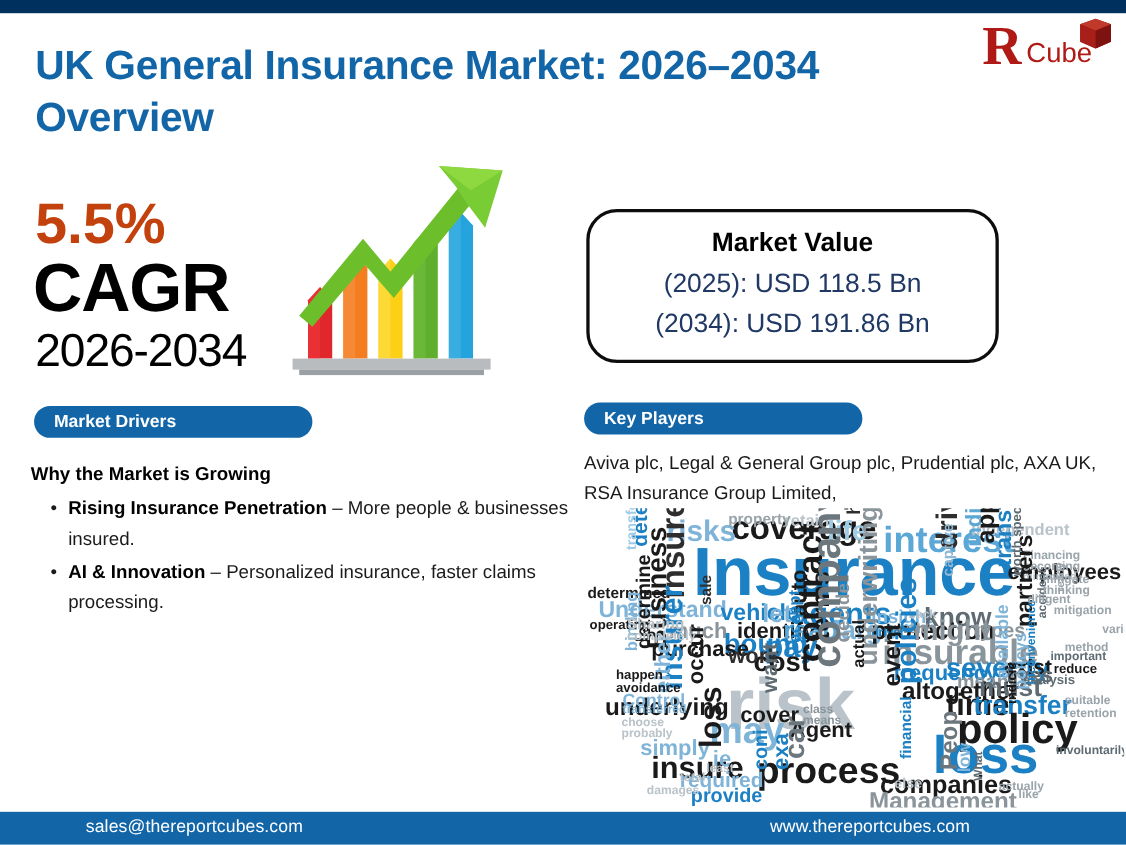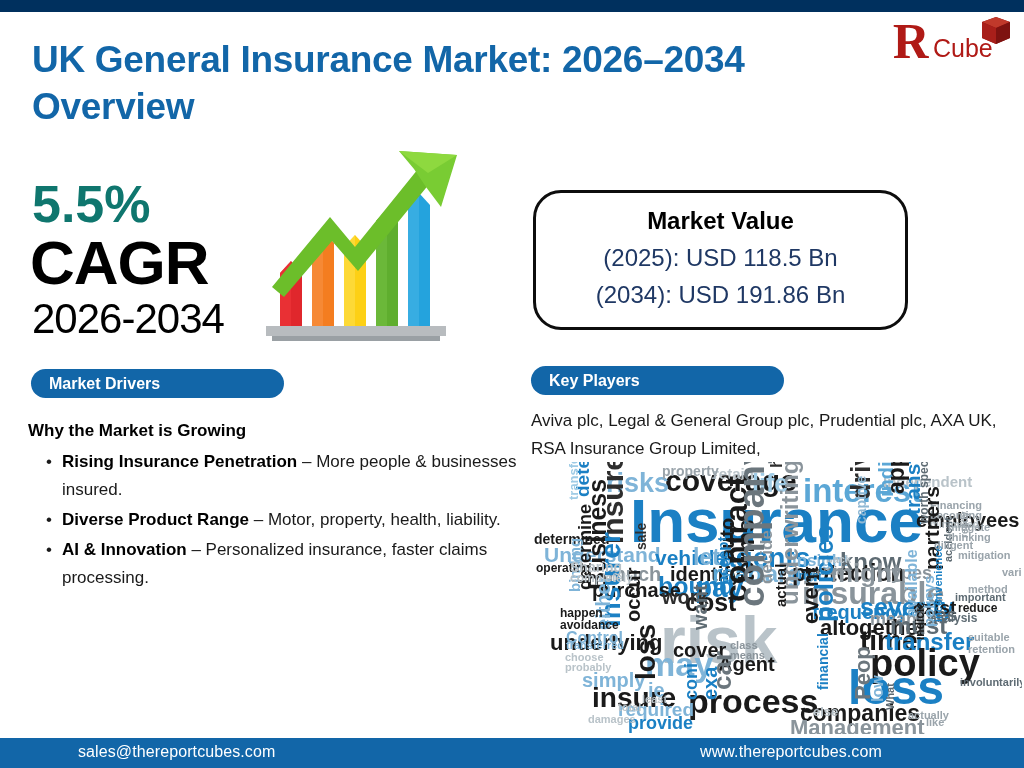--- a/index.html
+++ b/index.html
@@ -82,21 +82,21 @@
     color: #1266a8;
     letter-spacing: -0.3px;
   }
 
   
   .cagr-pct {
     position: absolute;
     left: 32px; top: 178px;
     font-size: 52px;
     font-weight: bold;
-    color: #0f766e;
+    color: #c2410c;
     line-height: 52px;
   }
   .cagr-word {
     position: absolute;
     left: 30px; top: 232px;
     font-size: 62px;
     font-weight: bold;
     color: #000000;
     line-height: 62px;
     letter-spacing: -1px;
@@ -277,21 +277,20 @@
 <div class="mv-box">
   <div class="mv-title">Market Value</div>
   <div class="mv-line l1">(2025): USD 118.5 Bn</div>
   <div class="mv-line l2">(2034): USD 191.86 Bn</div>
 </div>
 
 <div class="pill pill-drivers">Market Drivers</div>
 <div class="drivers-sub">Why the Market is Growing</div>
 <ul class="drivers-list" id="drivers-list">
     <li><b>Rising Insurance Penetration</b><span> – More people &amp; businesses insured.</span></li>
-    <li><b>Diverse Product Range</b><span> – Motor, property, health, liability.</span></li>
     <li><b>AI &amp; Innovation</b><span> – Personalized insurance, faster claims processing.</span></li>
   </ul>
 
 <div class="pill pill-players">Key Players</div>
 <div class="players-text">Aviva plc, Legal &amp; General Group plc, Prudential plc, AXA UK, RSA Insurance Group Limited,</div>
 
 <div class="wordcloud" id="wordcloud">
     <span style="left: 100px; top: 28px; font-size: 62px; color: rgb(27, 128, 196);">Insurance</span>
     <span style="left: 135px; top: 4px; font-size: 30px; color: rgb(26, 26, 26);">coverage</span>
     <span style="left: 76px; top: 8px; font-size: 27px; color: rgb(127, 180, 216);">risks</span>

